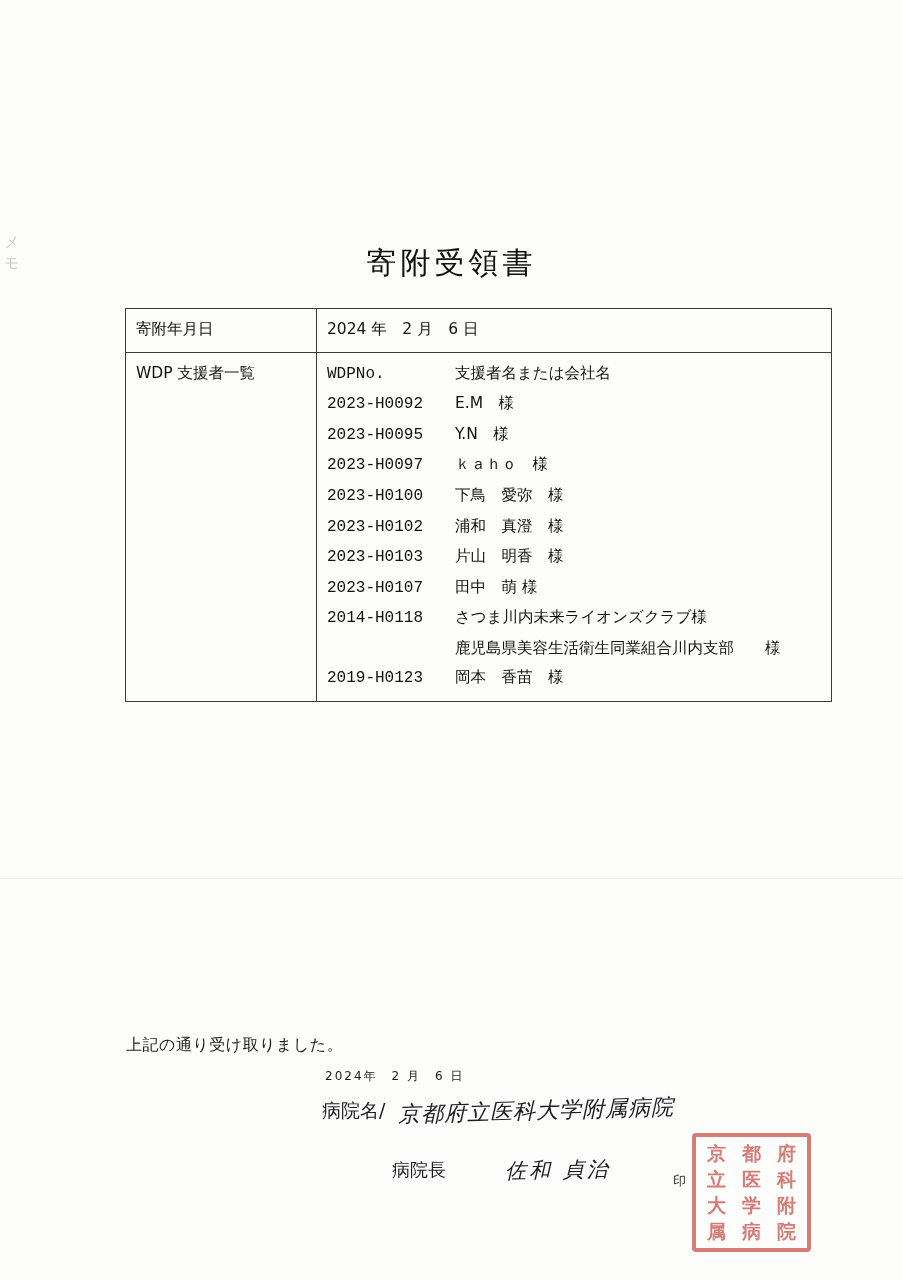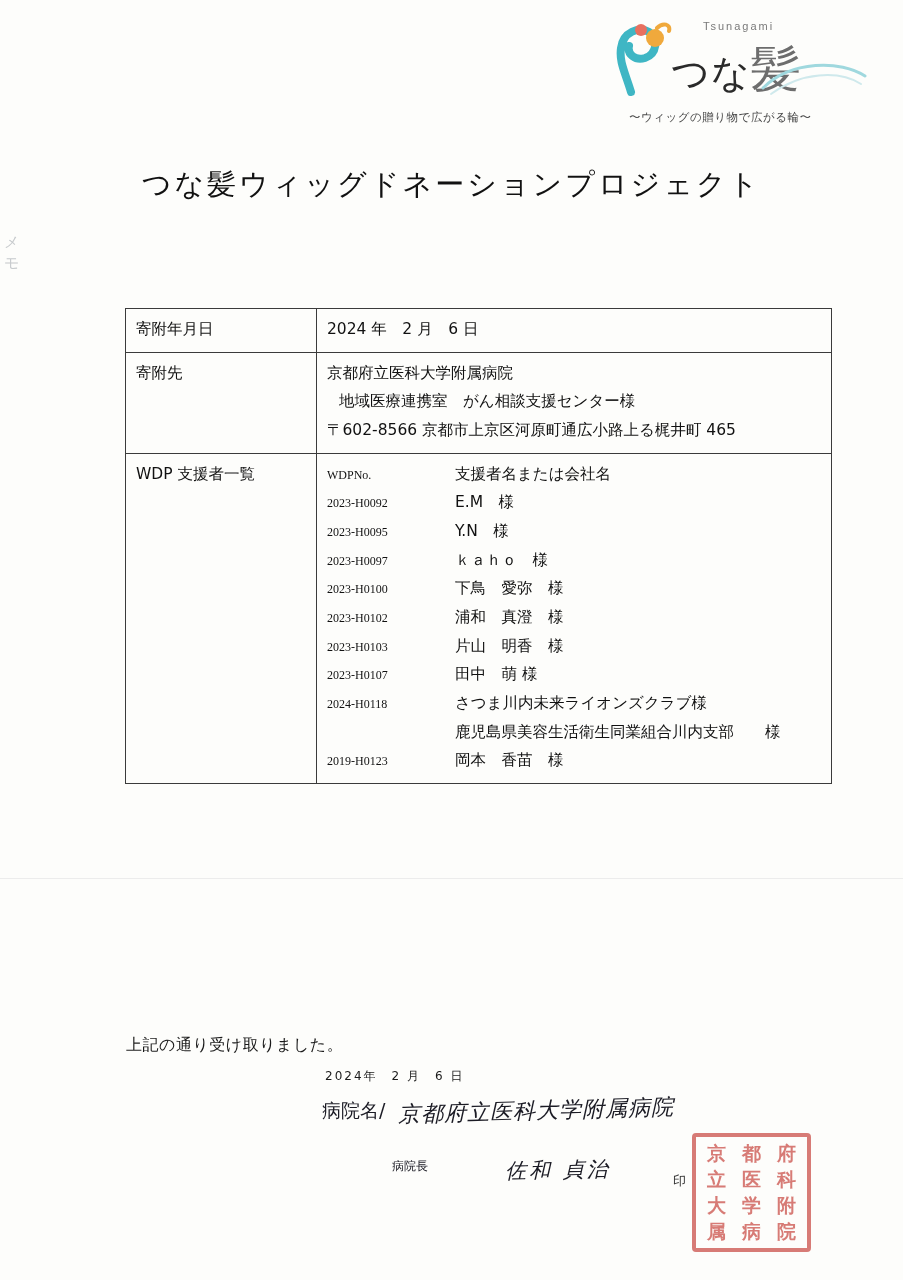--- a/index.html
+++ b/index.html
@@ -125,22 +125,22 @@
   }
   .row-line { display: block; }
   .indent-1 { padding-left: 12px; }
   .wdp-row {
     display: block;
     white-space: nowrap;
   }
   .wdp-no {
     display: inline-block;
     width: 128px;
-    font-family: Liberation Serif, serif;
-    font-size: 12px;
+    font-family: Liberation Mono, monospace;
+    font-size: 16px;
   }
   .wdp-name {
     display: inline-block;
     text-align: right;
   }
   .wdp-cont {
     display: block;
     padding-left: 128px;
     white-space: nowrap;
   }
@@ -178,21 +178,21 @@
     left: 398px;
     top: 1096px;
     font-size: 22px;
     transform: rotate(-1.6deg);
     letter-spacing: 1px;
     font-style: italic;
   }
   .dir-label {
     left: 392px;
     top: 1158px;
-    font-size: 12px;
+    font-size: 18px;
     font-family: Liberation Serif, serif;
   }
   .dir-name {
     left: 505px;
     top: 1156px;
     font-size: 21px;
     transform: rotate(-1.2deg);
     letter-spacing: 3px;
     font-style: italic;
   }
@@ -256,55 +256,32 @@
   }
 </style>
 </head>
 <body>
 
 <div class="page">
 
   <div class="scan-smudge">メ モ</div>
   <div class="fold-line"></div>
 
-  <div class="logo-block">
-    <svg class="logo-mark" viewBox="0 0 66 74">
-      <path d="M20 70 C14 50 8 40 10 26 C12 10 28 4 38 10 C48 16 46 32 34 36 C24 39 16 32 18 24" fill="none" stroke="#3fb6c4" stroke-width="8" stroke-linecap="round"></path>
-      <circle cx="44" cy="16" r="9" fill="#f0a93c"></circle>
-      <circle cx="30" cy="8" r="6" fill="#e8705f"></circle>
-      <path d="M46 6 C52 0 60 2 58 9" fill="none" stroke="#f0a93c" stroke-width="4" stroke-linecap="round"></path>
-    </svg>
-    <div class="logo-romaji">Tsunagami</div>
-    <div class="logo-main"><span>つな</span><span class="kami">髪</span></div>
-    <svg class="swoosh" viewBox="0 0 110 40">
-      <path d="M2 30 C30 2 80 2 104 18" fill="none" stroke="#9fd8de" stroke-width="3" stroke-linecap="round"></path>
-      <path d="M10 36 C40 14 78 12 100 26" fill="none" stroke="#cfe9ec" stroke-width="2" stroke-linecap="round"></path>
-    </svg>
-    <div class="logo-tagline">〜ウィッグの贈り物で広がる輪〜</div>
-  </div>
-
-  <div class="doc-title">つな髪ウィッグドネーションプロジェクト</div>
+
+  <div class="doc-subtitle">寄附受領書</div>
 
   <table class="receipt">
     <tbody>
       <tr>
         <td class="label">寄附年月日</td>
         <td>
           <span class="row-line">2024 年　2 月　6 日</span>
         </td>
       </tr>
       <tr>
-        <td class="label">寄附先</td>
-        <td>
-          <span class="row-line">京都府立医科大学附属病院</span>
-          <span class="row-line indent-1">地域医療連携室　がん相談支援センター様</span>
-          <span class="row-line">〒602-8566 京都市上京区河原町通広小路上る梶井町 465</span>
-        </td>
-      </tr>
-      <tr>
         <td class="label">WDP 支援者一覧</td>
         <td>
           <span class="wdp-row">
             <span class="wdp-no">WDPNo.</span><span class="wdp-name">支援者名または会社名</span>
           </span>
           <span class="wdp-row">
             <span class="wdp-no">2023-H0092</span><span class="wdp-name">E.M　様</span>
           </span>
           <span class="wdp-row">
             <span class="wdp-no">2023-H0095</span><span class="wdp-name">Y.N　様</span>
@@ -318,21 +295,21 @@
           <span class="wdp-row">
             <span class="wdp-no">2023-H0102</span><span class="wdp-name">浦和　真澄　様</span>
           </span>
           <span class="wdp-row">
             <span class="wdp-no">2023-H0103</span><span class="wdp-name">片山　明香　様</span>
           </span>
           <span class="wdp-row">
             <span class="wdp-no">2023-H0107</span><span class="wdp-name">田中　萌 様</span>
           </span>
           <span class="wdp-row">
-            <span class="wdp-no">2024-H0118</span><span class="wdp-name">さつま川内未来ライオンズクラブ様</span>
+            <span class="wdp-no">2014-H0118</span><span class="wdp-name">さつま川内未来ライオンズクラブ様</span>
           </span>
           <span class="wdp-cont">鹿児島県美容生活衛生同業組合川内支部　　様</span>
           <span class="wdp-row">
             <span class="wdp-no">2019-H0123</span><span class="wdp-name">岡本　香苗　様</span>
           </span>
         </td>
       </tr>
     </tbody>
   </table>
 

